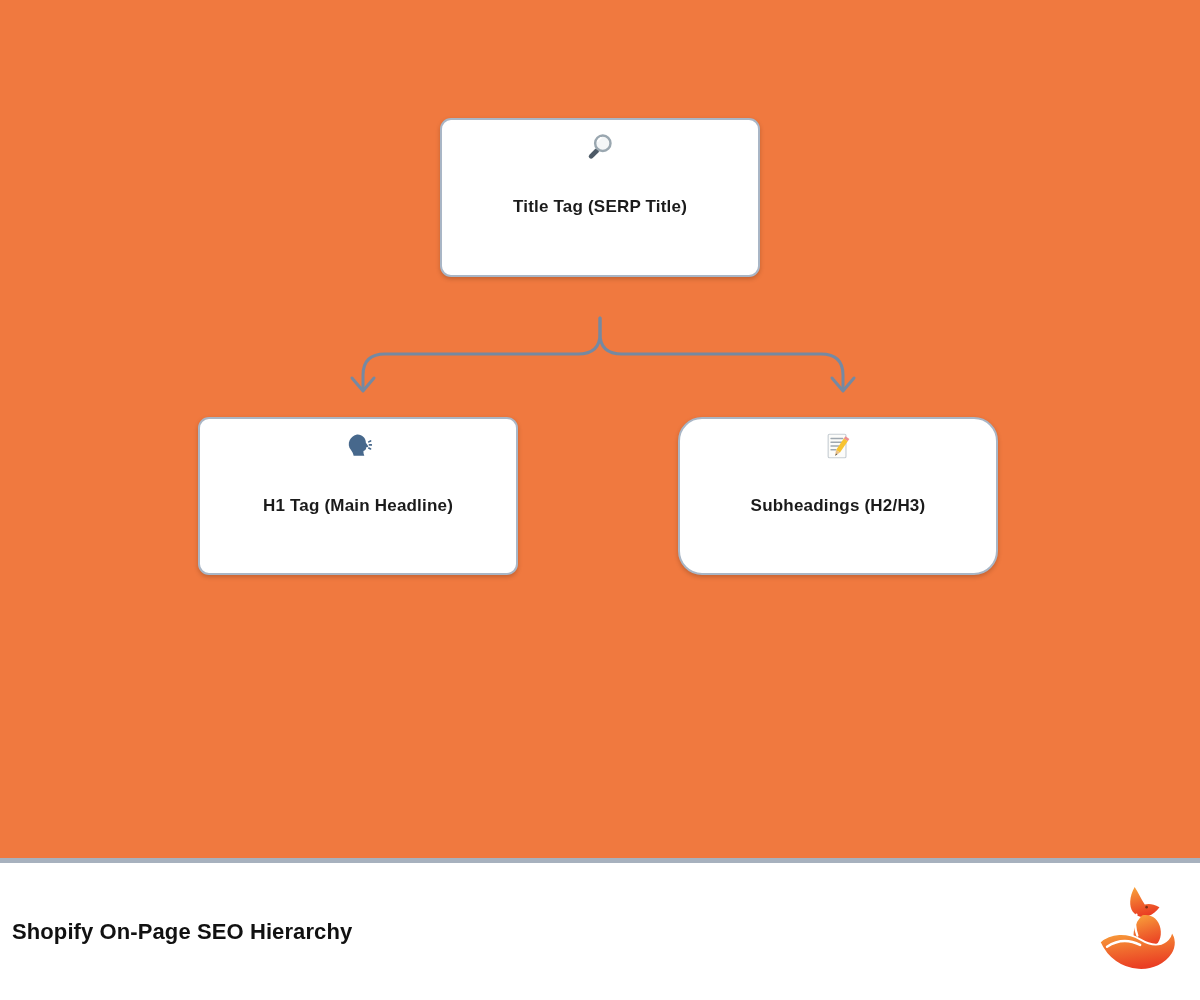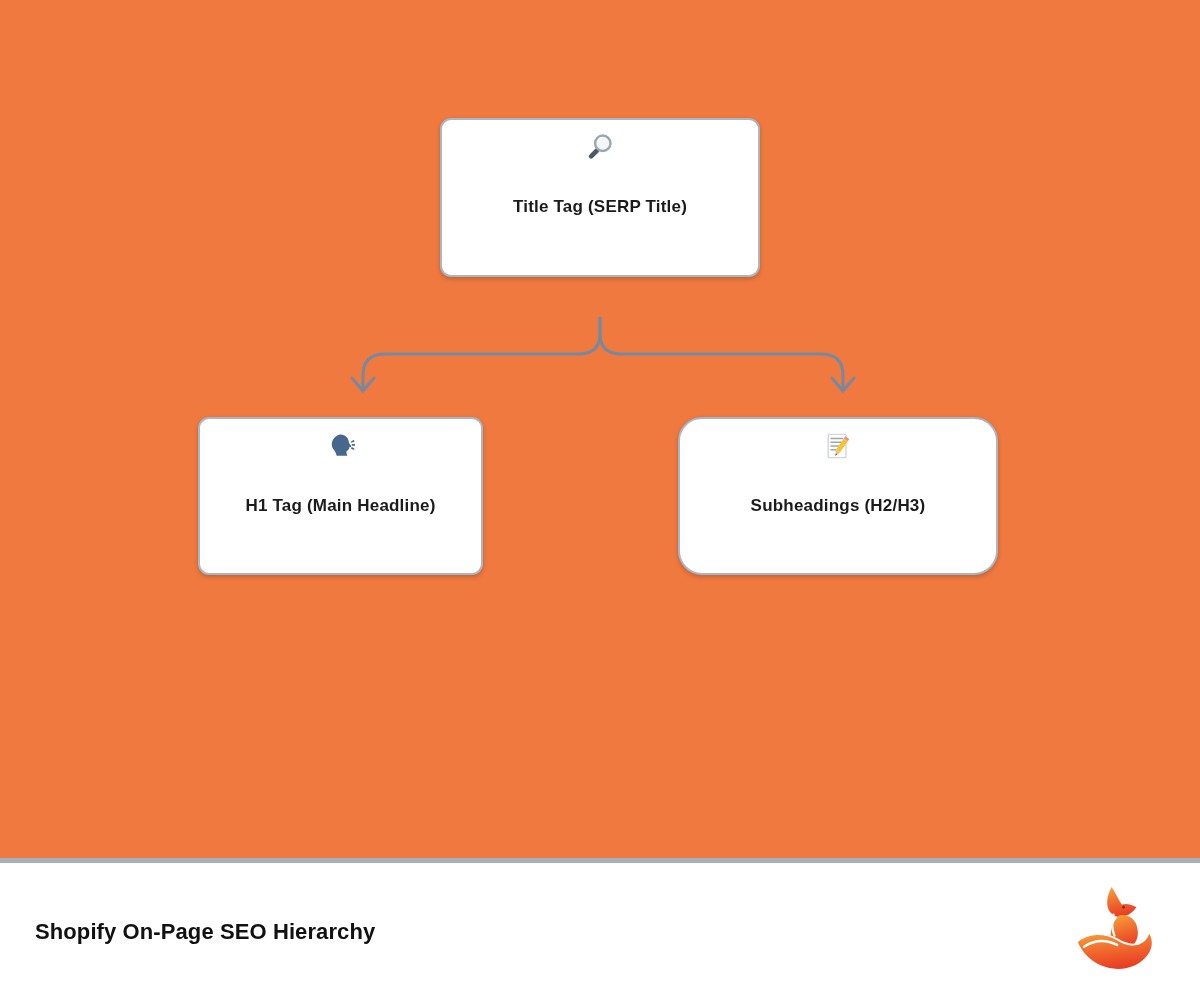--- a/index.html
+++ b/index.html
@@ -31,21 +31,21 @@
     background: #ffffff;
     border: 2px solid #A9B6C6;
     border-radius: 11px;
     box-shadow: 0 2px 4px rgba(60, 30, 10, 0.25);
     display: flex;
     flex-direction: column;
     align-items: center;
     box-sizing: border-box;
   }
   .node-top   { left: 440px; top: 118px; width: 320px; height: 159px; }
-  .node-left  { left: 198px; top: 417px; width: 285px; height: 158px; }
+  .node-left  { left: 198px; top: 417px; width: 320px; height: 158px; }
   .node-right { left: 678px; top: 417px; width: 320px; height: 158px; border-radius: 24px; }
   .node .icon {
     margin-top: 12px;
     height: 30px;
     display: flex;
     align-items: center;
     justify-content: center;
   }
   .node .label {
     margin-top: 33px;
@@ -66,21 +66,21 @@
   .footer {
     position: absolute;
     left: 0; top: 863px;
     width: 1200px;
     height: 137px;
     background: #ffffff;
     display: flex;
     align-items: center;
     justify-content: space-between;
     box-sizing: border-box;
-    padding: 0 35px;
+    padding: 0 12px;
   }
   .footer-title {
     font-size: 22px;
     font-weight: bold;
     color: #111111;
     letter-spacing: 0.1px;
   }
   .logo-wrap {
     width: 92px;
     height: 96px;

